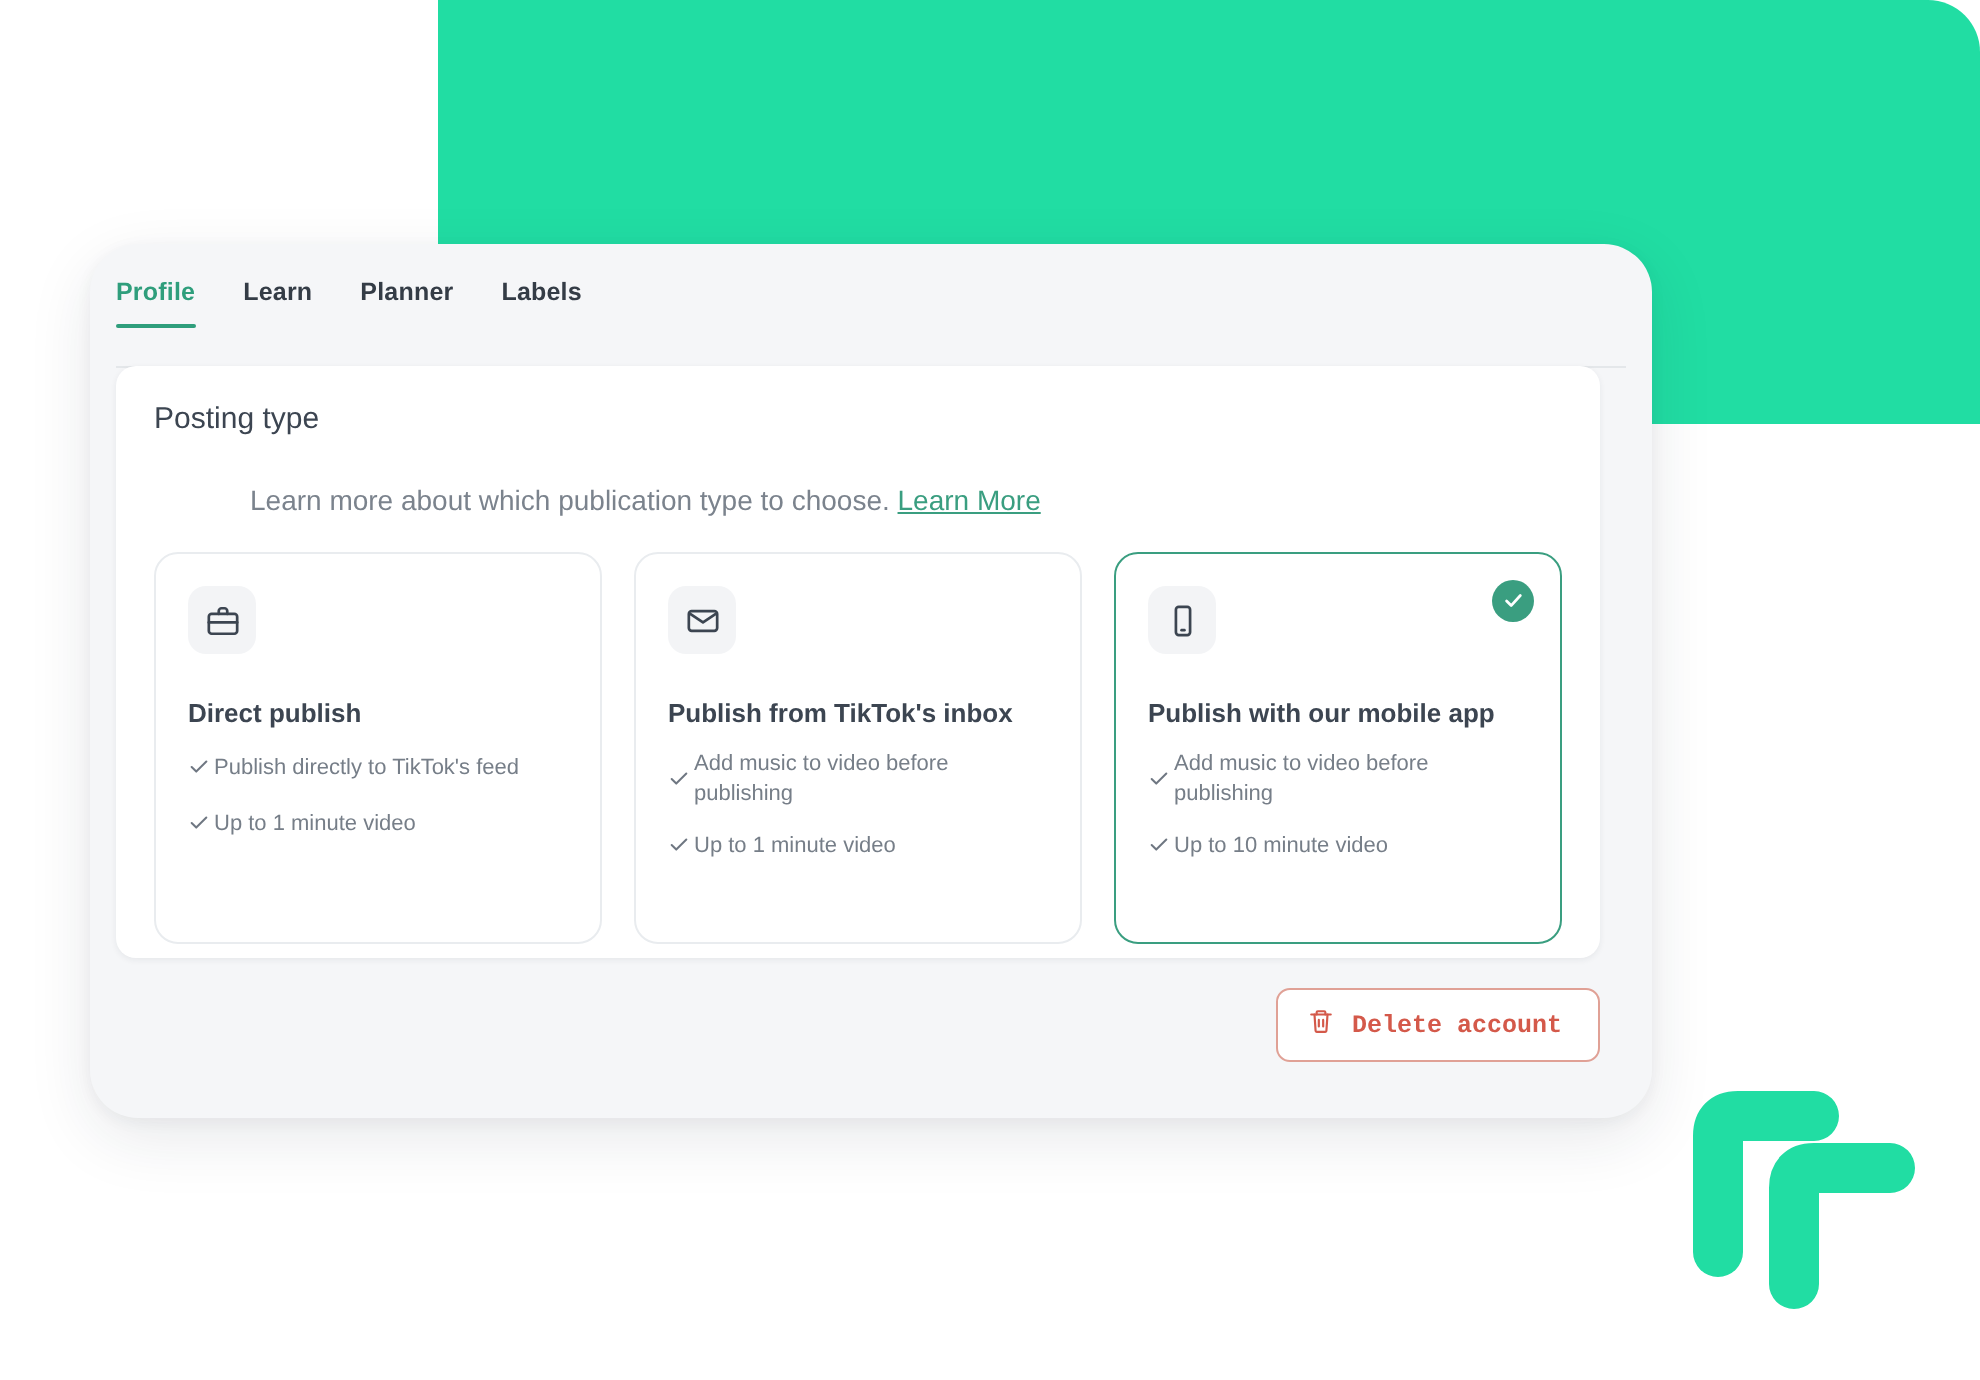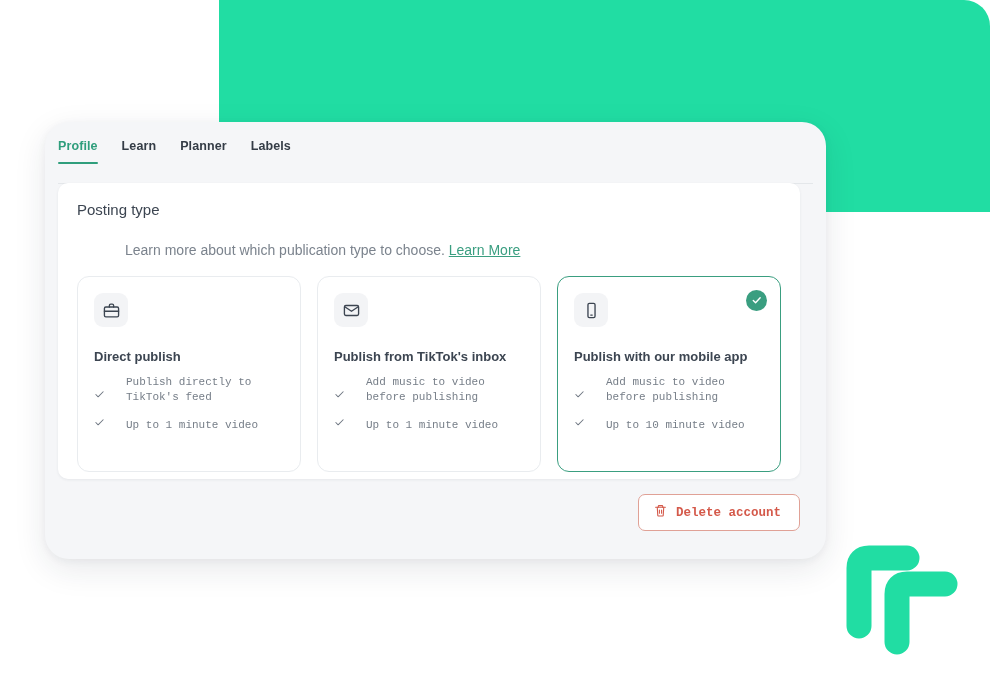--- a/index.html
+++ b/index.html
@@ -100,23 +100,22 @@
     width: 34px; height: 34px;
     background: #f3f4f6; border-radius: 9px;
     display: flex; align-items: center; justify-content: center;
     margin-bottom: 22px;
   }
   .opt-title {
     font-size: 13px; font-weight: bold; color: #3c4551;
     margin-bottom: 11px;
   }
   .feat {
-    display: flex; align-items: flex-end; gap: 21px;
+    display: flex; align-items: center; gap: 2px;
     margin-bottom: 9px;
-    font-family: Liberation Mono, monospace;
   }
   .feat .chk { flex: 0 0 auto; margin-top: 1px; }
   .feat span.t {
     font-size: 11px; line-height: 15px; color: #767e88;
   }
   .badge {
     position: absolute; right: 13px; top: 13px;
     width: 21px; height: 21px; border-radius: 50%;
     background: #3a9e80;
     display: flex; align-items: center; justify-content: center;

